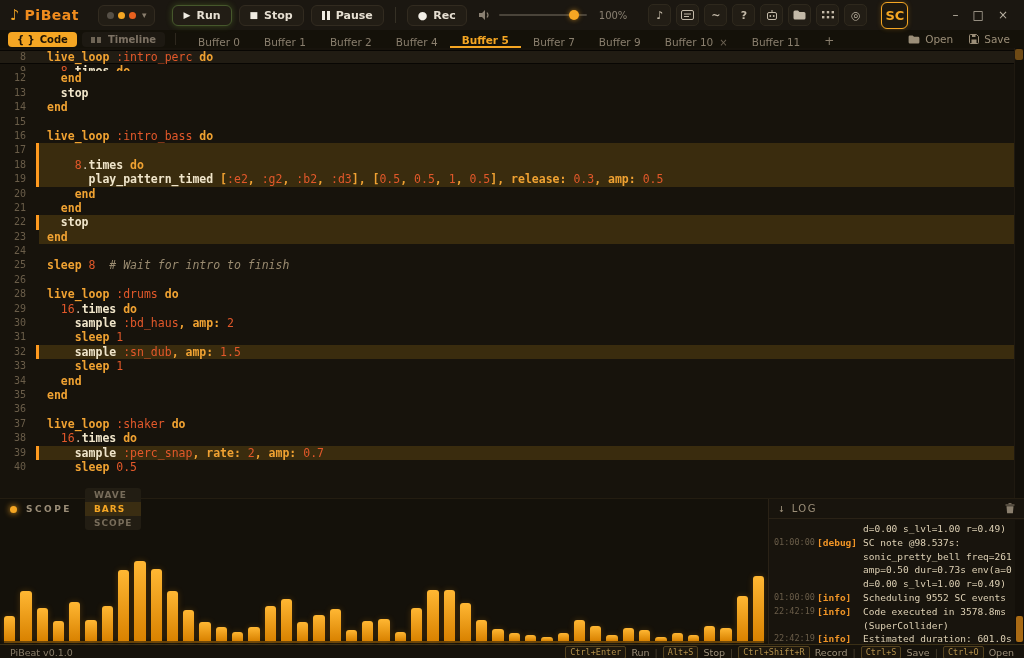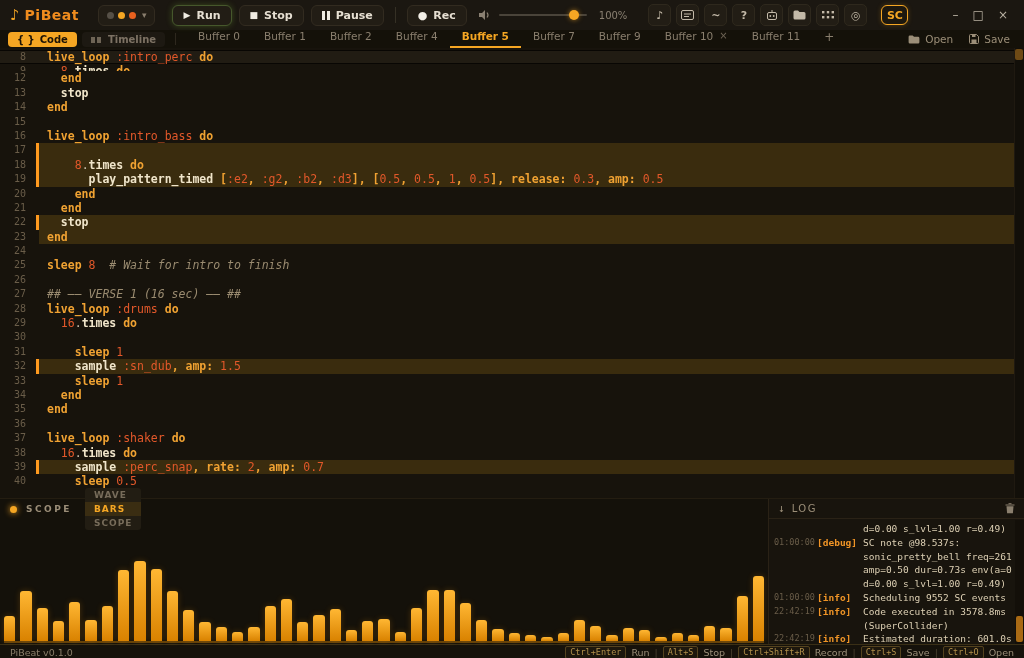--- a/index.html
+++ b/index.html
@@ -25,36 +25,36 @@
   .tb-div{width:1px;height:16px;background:#353025;margin:0 4px;}
   .vol{display:flex;align-items:center;gap:8px;margin-left:4px;}
   .vol svg{color:#8a8072;}
   .vol-track{position:relative;width:88px;height:2px;background:#4a443a;border-radius:2px;}
   .vol-knob{position:absolute;top:-4px;width:10px;height:10px;border-radius:50%;background:#f5a623;box-shadow:0 0 5px rgba(245,166,35,.6);}
   .vol-pct{font-size:10px;color:#8a8072;margin-left:4px;}
   .iconbar{display:flex;gap:5px;margin-left:14px;}
   .sq-btn{width:23px;height:22px;border-radius:5px;background:#221d15;border:1px solid #2e281d;
           display:flex;align-items:center;justify-content:center;color:#c3b9a8;font-size:11px;font-weight:bold;}
   .sq-btn svg{color:#c3b9a8;}
-  .sc-btn{width:27px;height:20px;border-radius:6px;border:1px solid #f5a623;color:#f5a623;
-          font-weight:bold;font-size:11px;display:flex;align-items:center;justify-content:center;
+  .sc-btn{width:27px;height:27px;border-radius:6px;border:1px solid #f5a623;color:#f5a623;
+          font-weight:bold;font-size:13px;display:flex;align-items:center;justify-content:center;
           margin-left:7px;box-shadow:0 0 5px rgba(245,166,35,.25);background:#1d180f;}
   .win-ctl{display:flex;gap:14px;margin-left:auto;padding-right:6px;color:#b8b0a2;font-size:12px;}
   .win-ctl span{cursor:default;}
 
   
   .tabbar{height:18px;background:#141109;display:flex;align-items:center;padding:0 8px;font-size:10.5px;}
   .code-pill{display:flex;align-items:center;gap:5px;background:#f5a623;color:#1c1306;font-weight:bold;
              border-radius:4px;height:15px;padding:0 9px;font-size:10px;}
   .tl-pill{display:flex;align-items:center;gap:5px;background:#1d1912;color:#7d7264;border-radius:4px;
            height:15px;padding:0 9px;margin-left:5px;font-size:10px;font-weight:bold;}
   .tl-ic span{display:inline-block;width:4px;height:6px;background:#6e6455;margin-right:2px;}
   .tab-div{width:1px;height:12px;background:#2e281e;margin:0 10px;}
   .buf-tabs{display:flex;align-items:stretch;height:100%;}
-  .buf{display:flex;align-items:flex-start;padding:0 12px;color:#8a7f6e;position:relative;}
+  .buf{display:flex;align-items:flex-end;padding:0 12px;color:#8a7f6e;position:relative;}
   .buf.active{color:#f5a623;font-weight:bold;border-bottom:2px solid #f5a623;}
   .buf .x{margin-left:6px;color:#6e6455;font-size:10px;}
   .buf.plus{color:#8a7f6e;font-size:12px;}
   .tab-right{margin-left:auto;display:flex;gap:16px;align-items:center;color:#9b8e78;padding-right:6px;font-size:10.5px;}
   .tab-right .act{display:flex;align-items:center;gap:5px;}
   .tab-right svg{color:#9b8e78;}
 
   
   .editor{position:relative;height:450px;background:#17130c;font-family:"DejaVu Sans Mono",monospace;
           overflow:hidden;padding-top:2px;}
@@ -349,37 +349,33 @@
           <span class="ln">25</span>
           <span class="mark"></span>
           <span class="code"><span class="t-k">sleep</span><span class="t-n"> 8</span><span class="t-c">  # Wait for intro to finish</span></span>
         </div>
         <div class="row">
           <span class="ln">26</span>
           <span class="mark"></span>
           <span class="code"></span>
         </div>
         <div class="row">
-          <span class="ln">27</span>
-          <span class="mark"></span>
-          <span class="code"><span class="t-c">## —— VERSE 1 (16 sec) —— ##</span></span>
-        </div>
-        <div class="row">
           <span class="ln">28</span>
           <span class="mark"></span>
           <span class="code"><span class="t-k">live_loop</span><span class="t-s"> :drums</span><span class="t-k"> do</span></span>
         </div>
         <div class="row">
           <span class="ln">29</span>
           <span class="mark"></span>
           <span class="code"><span class="t-n">  16</span><span class="t-w">.</span><span class="t-f">times</span><span class="t-k"> do</span></span>
         </div>
         <div class="row">
           <span class="ln">30</span>
           <span class="mark"></span>
+          <span class="code"><span class="t-f">    sample</span><span class="t-s"> :bd_haus</span><span class="t-k">, amp:</span><span class="t-n"> 2</span></span>
         </div>
         <div class="row">
           <span class="ln">31</span>
           <span class="mark"></span>
           <span class="code"><span class="t-k">    sleep</span><span class="t-n"> 1</span></span>
         </div>
         <div class="row hl">
           <span class="ln">32</span>
           <span class="mark on"></span>
           <span class="code"><span class="t-f">    sample</span><span class="t-s"> :sn_dub</span><span class="t-k">, amp:</span><span class="t-n"> 1.5</span></span>

